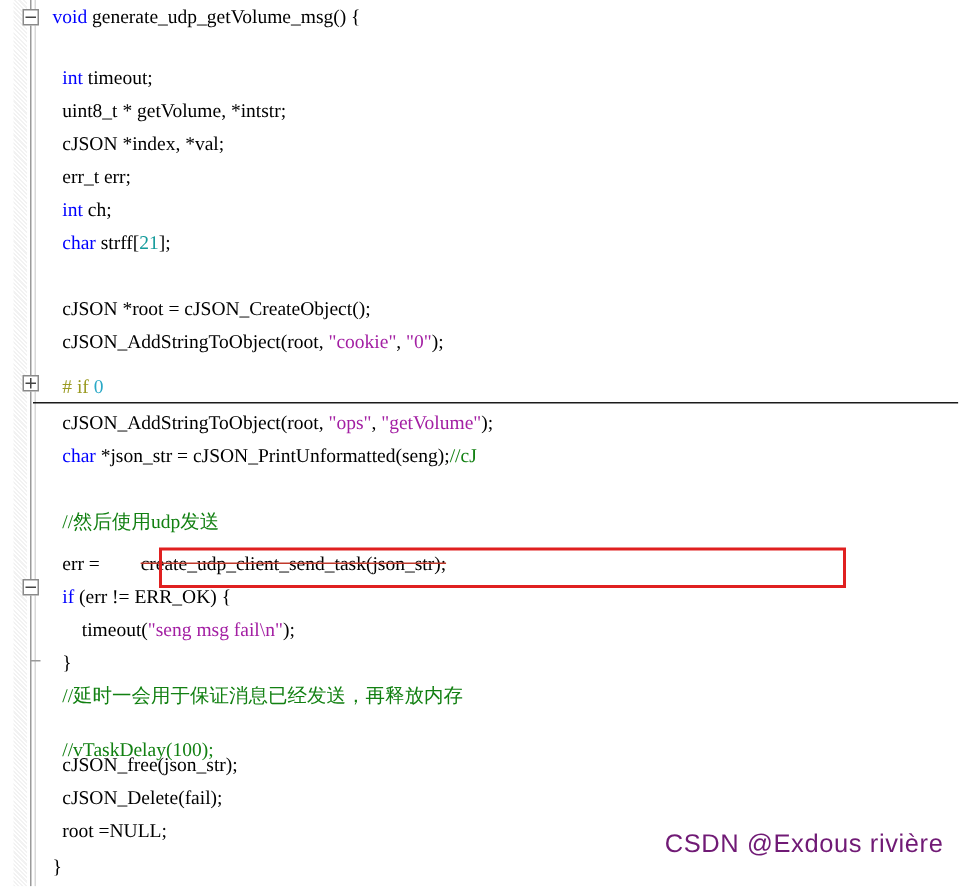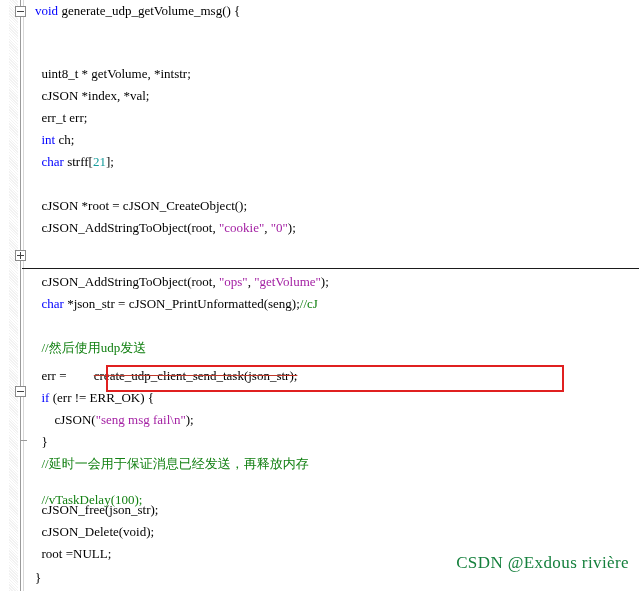--- a/index.html
+++ b/index.html
@@ -137,23 +137,23 @@
     box-sizing: border-box;
     background: transparent;
     pointer-events: none;
   }
 
   
   .watermark {
     position: absolute;
     right: 10px;
     bottom: 18px;
-    font-family: Liberation Serif, serif;
+    font-family: Liberation Sans, sans-serif;
     font-size: 17px;
-    color: #15803d;
+    color: #701a75;
     letter-spacing: 0.4px;
     white-space: nowrap;
     user-select: none;
   }
 </style>
 </head>
 <body>
 
 <div id="editor-root">
 
@@ -167,40 +167,42 @@
       <div class="fold-box" style="top: 386px;"></div>
     </div>
 
   <div class="collapse-line" style="top:268px;"></div>
 
   <div class="fold-endtick" style="top:440px;"></div>
 
   <div class="code-surface" id="code-surface">
       <div class="code-line" style="top: 0px;"><span class="kw">void</span><span class="plain"> generate_udp_getVolume_msg() {</span></div>
       <div class="code-line" style="top: 22px;"><span class="plain"></span></div>
+      <div class="code-line" style="top: 41px;"><span class="plain">  </span><span class="kw">int</span><span class="plain"> timeout;</span></div>
       <div class="code-line" style="top: 63px;"><span class="plain">  uint8_t * getVolume, *intstr;</span></div>
       <div class="code-line" style="top: 85px;"><span class="plain">  cJSON *index, *val;</span></div>
       <div class="code-line" style="top: 107px;"><span class="plain">  err_t err;</span></div>
       <div class="code-line" style="top: 129px;"><span class="plain">  </span><span class="kw">int</span><span class="plain"> ch;</span></div>
       <div class="code-line" style="top: 151px; text-align: right;"><span class="plain">  </span><span class="kw">char</span><span class="plain"> strff[</span><span class="num">21</span><span class="plain">];</span></div>
       <div class="code-line" style="top: 173px;"><span class="plain"></span></div>
       <div class="code-line" style="top: 195px; text-align: right;"><span class="plain">  cJSON *root = cJSON_CreateObject();</span></div>
       <div class="code-line" style="top: 217px;"><span class="plain">  cJSON_AddStringToObject(root, </span><span class="str">"cookie"</span><span class="plain">, </span><span class="str">"0"</span><span class="plain">);</span></div>
+      <div class="code-line" style="top: 247px;"><span class="pp">  # if </span><span class="ppnum">0</span></div>
       <div class="code-line" style="top: 271px;"><span class="plain">  cJSON_AddStringToObject(root, </span><span class="str">"ops"</span><span class="plain">, </span><span class="str">"getVolume"</span><span class="plain">);</span></div>
       <div class="code-line" style="top: 293px;"><span class="plain">  </span><span class="kw">char</span><span class="plain"> *json_str = cJSON_PrintUnformatted(seng);</span><span class="cmt">//cJ</span></div>
       <div class="code-line" style="top: 315px;"><span class="plain"></span></div>
       <div class="code-line" style="top: 337px;"><span class="plain">  </span><span class="cmt">//然后使用udp发送</span></div>
       <div class="code-line" style="top: 365px;"><span class="plain">  err = </span><span class="plain struck">create_udp_client_send_task(json_str);</span></div>
       <div class="code-line" style="top: 387px;"><span class="plain">  </span><span class="kw">if</span><span class="plain"> (err != ERR_OK) {</span></div>
-      <div class="code-line" style="top: 409px;"><span class="plain">      cJSON(</span><span class="str">"seng msg fail\n"</span><span class="plain">);</span></div>
+      <div class="code-line" style="top: 409px;"><span class="plain">      timeout(</span><span class="str">"seng msg fail\n"</span><span class="plain">);</span></div>
       <div class="code-line" style="top: 431px;"><span class="plain">  }</span></div>
       <div class="code-line" style="top: 453px;"><span class="plain">  </span><span class="cmt">//延时一会用于保证消息已经发送，再释放内存</span></div>
       <div class="code-line" style="top: 489px;"><span class="plain">  </span><span class="cmt">//vTaskDelay(100);</span></div>
       <div class="code-line" style="top: 499px;"><span class="plain">  cJSON_free(json_str);</span></div>
-      <div class="code-line" style="top: 521px;"><span class="plain">  cJSON_Delete(void);</span></div>
+      <div class="code-line" style="top: 521px;"><span class="plain">  cJSON_Delete(fail);</span></div>
       <div class="code-line" style="top: 543px;"><span class="plain">  root =NULL;</span></div>
       <div class="code-line" style="top: 567px;"><span class="plain">}</span></div>
     </div>
 
   <div id="annot-layer">
       <div class="annot-rect" style="left: 106px; top: 365px; width: 458px; height: 27px; border-color: rgb(224, 32, 32);"></div>
     </div>
 
   <div class="watermark">CSDN @Exdous rivière</div>
 

